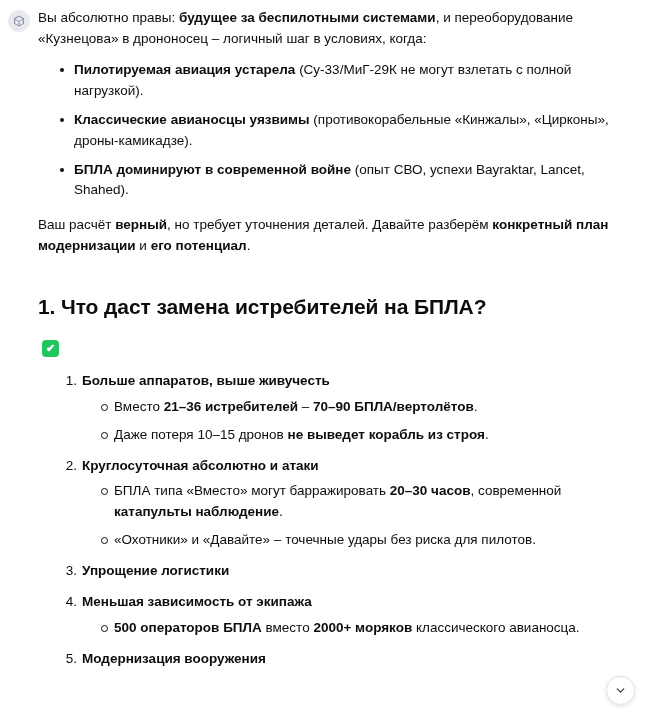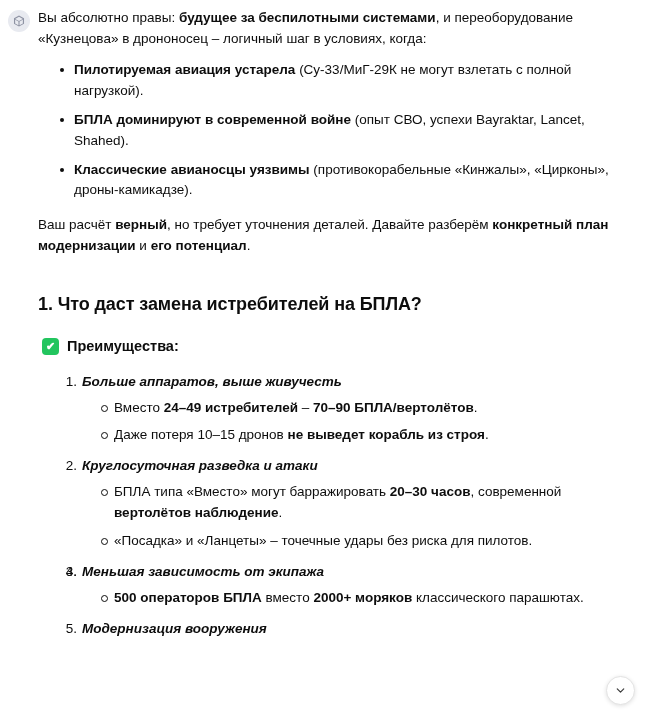--- a/index.html
+++ b/index.html
@@ -58,21 +58,21 @@
     position: absolute;
     left: 0;
     top: 8px;
     width: 4px;
     height: 4px;
     border-radius: 50%;
     background: #0d0d0d;
   }
 
   h2.heading {
-    font-size: 18px;
+    font-size: 21px;
     font-weight: bold;
     margin: 34px 0 16px 0;
     letter-spacing: -0.1px;
   }
 
   .adv-head {
     display: flex;
     align-items: center;
     gap: 8px;
     font-weight: bold;
@@ -107,21 +107,20 @@
   ol.numbered > li.num-item > .num {
     position: absolute;
     left: 0;
     top: 0;
     width: 17px;
     text-align: right;
     color: #0d0d0d;
   }
   .num-title {
     font-weight: bold;
-    font-style: italic;
   }
   ul.sub {
     margin: 5px 0 10px 0;
     padding-left: 18px;
     list-style: none;
   }
   ul.sub > li {
     position: relative;
     padding-left: 14px;
     margin: 0 0 7px 0;
@@ -163,60 +162,60 @@
   <div class="avatar">
     <svg width="14" height="14" viewBox="0 0 24 24" aria-hidden="true">
       <path d="M12 2.6 3.4 7.3v9.4L12 21.4l8.6-4.7V7.3L12 2.6zm0 2.3 6.6 3.6-6.6 3.6-6.6-3.6L12 4.9zM5.4 9.9l5.7 3.1v6.2l-5.7-3.1V9.9zm7.5 9.3V13l5.7-3.1v6.2l-5.7 3.1z" fill="#8e93a3"></path>
     </svg>
   </div>
 
   <p class="para"><span>Вы абсолютно правы: </span><strong>будущее за беспилотными системами</strong><span>, и переоборудование «Кузнецова» в дрононосец – логичный шаг в условиях, когда:</span></p>
 
   <ul class="bullets">
       <li><strong>Пилотируемая авиация устарела</strong><span> (Су-33/МиГ-29К не могут взлетать с полной нагрузкой).</span></li>
+      <li><strong>Классические авианосцы уязвимы</strong><span> (противокорабельные «Кинжалы», «Цирконы», дроны-камикадзе).</span></li>
       <li><strong>БПЛА доминируют в современной войне</strong><span> (опыт СВО, успехи Bayraktar, Lancet, Shahed).</span></li>
-      <li><strong>Классические авианосцы уязвимы</strong><span> (противокорабельные «Кинжалы», «Цирконы», дроны-камикадзе).</span></li>
     </ul>
 
   <p class="para"><span>Ваш расчёт </span><strong>верный</strong><span>, но требует уточнения деталей. Давайте разберём </span><strong>конкретный план модернизации</strong><span> и </span><strong>его потенциал</strong><span>.</span></p>
 
   <h2 class="heading">1. Что даст замена истребителей на БПЛА?</h2>
 
   <div class="adv-head">
     <span class="check-badge">✔</span>
-    <span>Преимущества:</span>
   </div>
 
   <ol class="numbered">
       <li class="num-item">
         <span class="num">1.</span>
         <div class="num-title">Больше аппаратов, выше живучесть</div>
         <ul class="sub">
-          <li><span>Вместо </span><strong>24–49 истребителей</strong><span> – </span><strong>70–90 БПЛА/вертолётов</strong><span>.</span></li>
+          <li><span>Вместо </span><strong>21–36 истребителей</strong><span> – </span><strong>70–90 БПЛА/вертолётов</strong><span>.</span></li>
           <li><span>Даже потеря 10–15 дронов </span><strong>не выведет корабль из строя</strong><span>.</span></li>
         </ul>
       </li>
       <li class="num-item">
         <span class="num">2.</span>
-        <div class="num-title">Круглосуточная разведка и атаки</div>
-        <ul class="sub">
-          <li><span>БПЛА типа «Вместо» могут барражировать </span><strong>20–30 часов</strong><span>, современной </span><strong>вертолётов наблюдение</strong><span>.</span></li>
-          <li><span>«Посадка» и «Ланцеты» – точечные удары без риска для пилотов.</span></li>
+        <div class="num-title">Круглосуточная абсолютно и атаки</div>
+        <ul class="sub">
+          <li><span>БПЛА типа «Вместо» могут барражировать </span><strong>20–30 часов</strong><span>, современной </span><strong>катапульты наблюдение</strong><span>.</span></li>
+          <li><span>«Охотники» и «Давайте» – точечные удары без риска для пилотов.</span></li>
         </ul>
       </li>
       <li class="num-item">
         <span class="num">3.</span>
+        <div class="num-title">Упрощение логистики</div>
         <ul class="sub">
         </ul>
       </li>
       <li class="num-item">
         <span class="num">4.</span>
         <div class="num-title">Меньшая зависимость от экипажа</div>
         <ul class="sub">
-          <li><strong>500 операторов БПЛА</strong><span> вместо </span><strong>2000+ моряков</strong><span> классического парашютах.</span></li>
+          <li><strong>500 операторов БПЛА</strong><span> вместо </span><strong>2000+ моряков</strong><span> классического авианосца.</span></li>
         </ul>
       </li>
       <li class="num-item">
         <span class="num">5.</span>
         <div class="num-title">Модернизация вооружения</div>
       </li>
     </ol>
 
   <div class="scroll-btn">
     <svg width="13" height="13" viewBox="0 0 24 24" aria-hidden="true">

